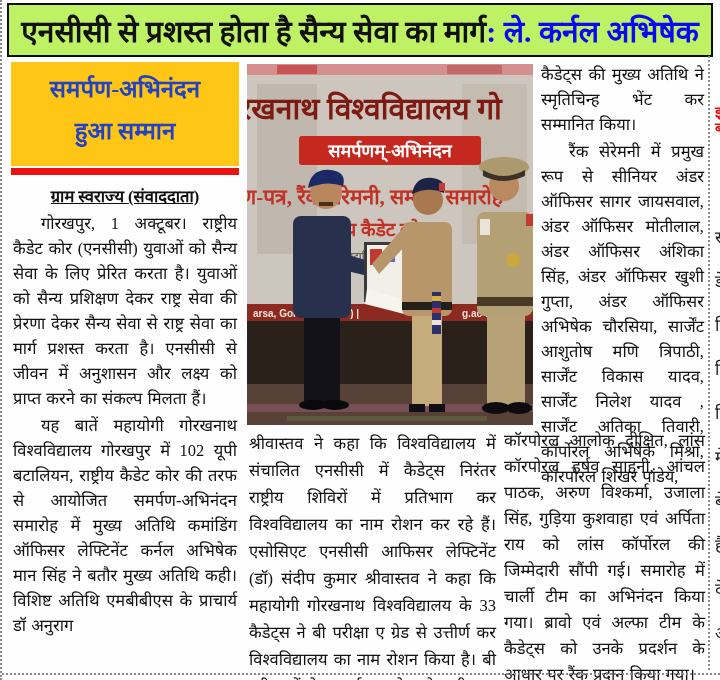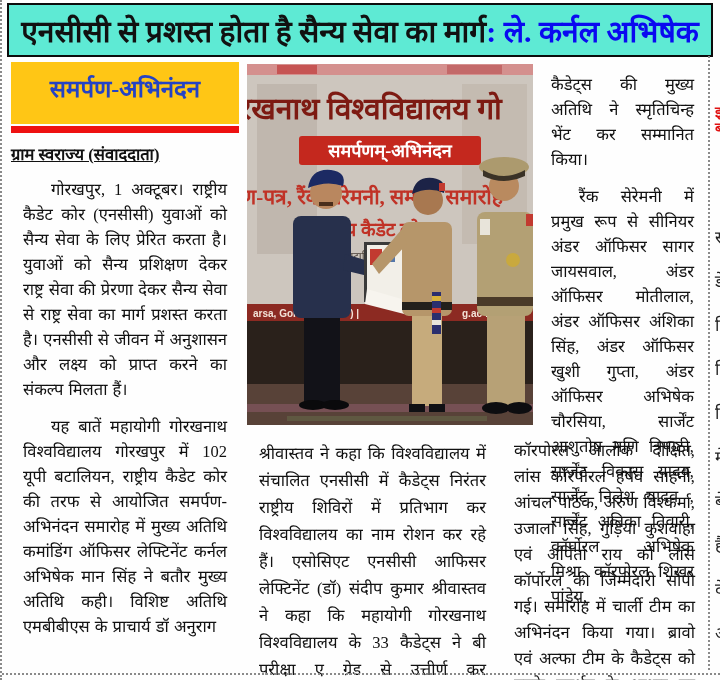--- a/index.html
+++ b/index.html
@@ -5,39 +5,39 @@
   html,body{margin:0;padding:0;background:#e8e8e8;}
   #page{
     position:relative;width:720px;height:680px;background:#fefefe;
     font-family:"Liberation Serif","DejaVu Serif",serif;color:#111;
     overflow:hidden;margin:0 auto;
     border-left:2px dotted #8a8a8a;box-sizing:border-box;
   }
   
   #headline-box{
     position:absolute;left:5px;top:3px;width:702px;height:50px;
-    border:2px solid #0c0c0c;background:#5eead4;
+    border:2px solid #0c0c0c;background:#bef264;
     display:flex;align-items:center;justify-content:center;
     font-size:30px;font-weight:bold;white-space:nowrap;
   }
   #headline-box .accent{color:#0a0af0;}
   
   #left-col{position:absolute;left:9px;top:62px;width:228px;}
   #highlight-box{
     background:#ffc615;color:#2443c4;text-align:center;
     font-weight:bold;font-size:24px;line-height:42px;
     padding:6px 2px 14px 2px;
   }
   #red-bar{height:7px;background:#ee1111;margin-top:2px;}
   #byline{
-    font-weight:bold;font-size:16.5px;
+    text-align:center;font-weight:bold;font-size:16.5px;
     text-decoration:underline;margin:9px 0 4px 0;
   }
   .body-text{
-    font-size:16.5px;line-height:25px;text-align:justify;margin:12px;
+    font-size:16.5px;line-height:25px;text-align:justify;margin:2px;
     word-spacing:1px;
   }
   .indent{text-indent:28px;}
   
   #photo{position:absolute;left:245px;top:64px;width:286px;height:361px;}
   
   #right-upper{position:absolute;left:537px;top:60px;width:167px;}
   
   #mid-lower{position:absolute;left:245px;top:428px;width:251px;}
   #mid-lower .body-text{line-height:27px;}
@@ -64,20 +64,21 @@
 <div id="page">
 
   <div id="headline-box">
     <span>एनसीसी से प्रशस्त होता है सैन्य सेवा का मार्ग</span>
     <span class="accent">: ले. कर्नल अभिषेक</span>
   </div>
 
   <div id="left-col">
     <div id="highlight-box">
       <div>समर्पण-अभिनंदन</div>
+      <div>हुआ सम्मान</div>
     </div>
     <div id="red-bar"></div>
     <div id="byline">ग्राम स्वराज्य (संवाददाता)</div>
     <p class="body-text indent">गोरखपुर, 1 अक्टूबर। राष्ट्रीय कैडेट कोर (एनसीसी) युवाओं को सैन्य सेवा के लिए प्रेरित करता है। युवाओं को सैन्य प्रशिक्षण देकर राष्ट्र सेवा की प्रेरणा देकर सैन्य सेवा से राष्ट्र सेवा का मार्ग प्रशस्त करता है। एनसीसी से जीवन में अनुशासन और लक्ष्य को प्राप्त करने का संकल्प मिलता हैं।</p>
     <p class="body-text indent">यह बातें महायोगी गोरखनाथ विश्वविद्यालय गोरखपुर में 102 यूपी बटालियन, राष्ट्रीय कैडेट कोर की तरफ से आयोजित समर्पण-अभिनंदन समारोह में मुख्य अतिथि कमांडिंग ऑफिसर लेफ्टिनेंट कर्नल अभिषेक मान सिंह ने बतौर मुख्य अतिथि कही। विशिष्ट अतिथि एमबीबीएस के प्राचार्य डॉ अनुराग</p>
   </div>
 
   <div id="photo">
     <svg width="286" height="361" viewBox="0 0 286 361" xmlns="http://www.w3.org/2000/svg">
 

